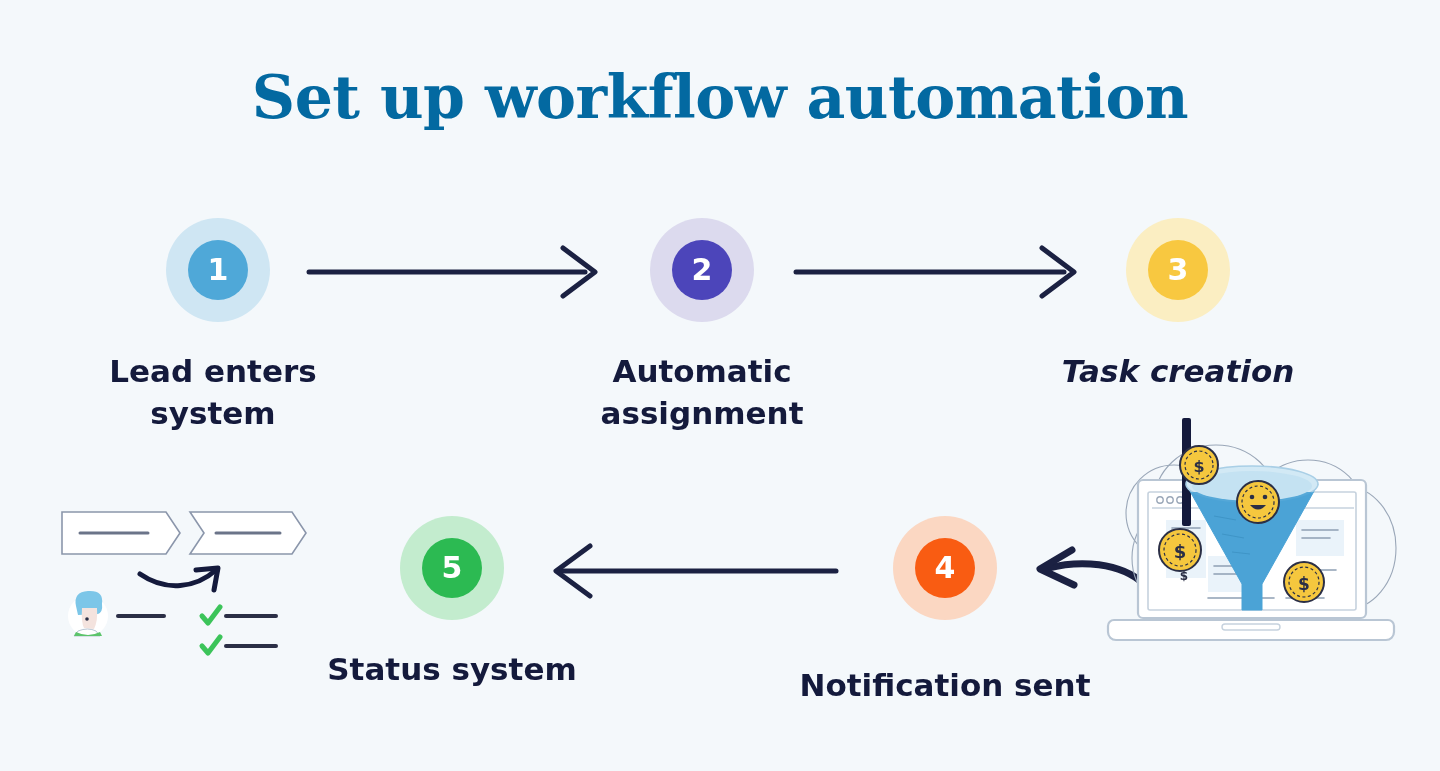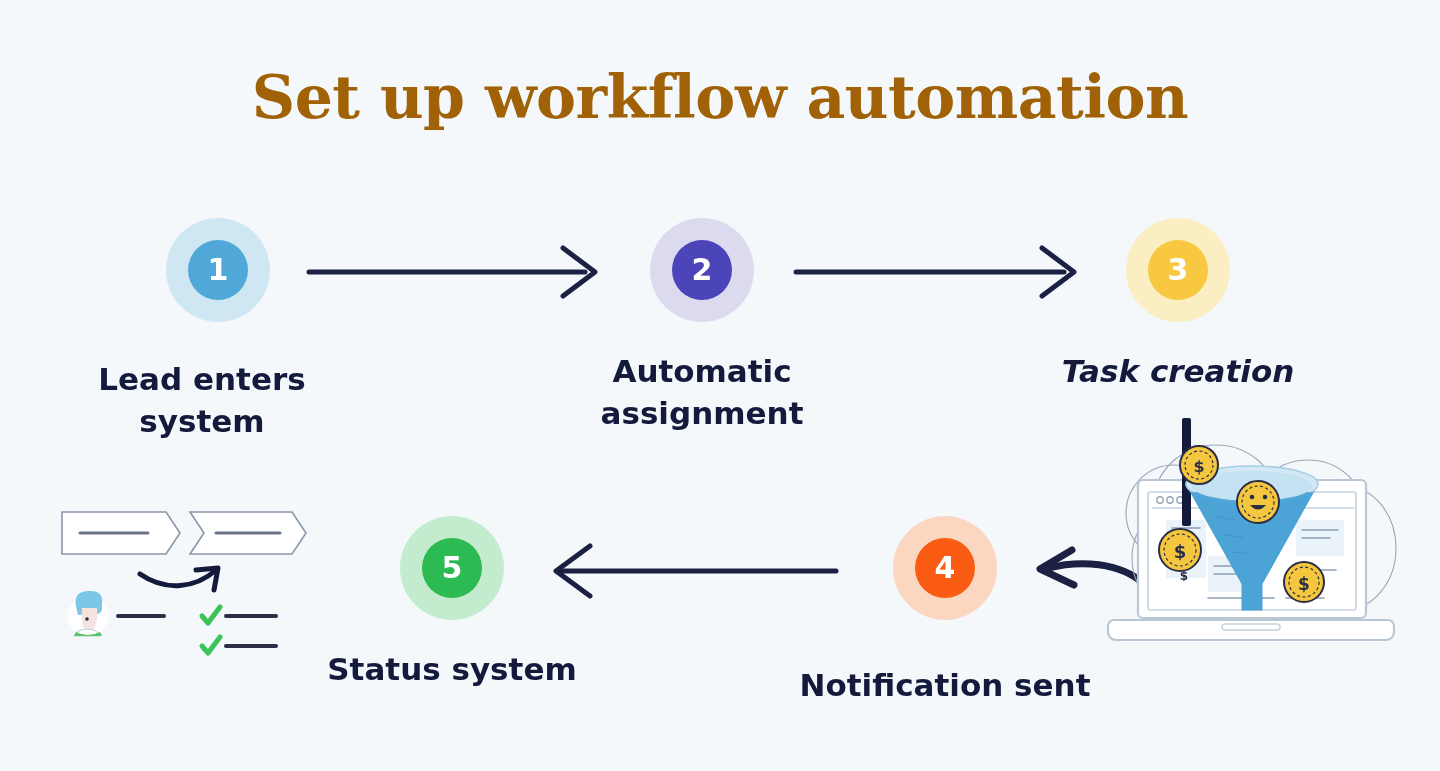--- a/index.html
+++ b/index.html
@@ -22,21 +22,21 @@
   .page-title {
     position: absolute;
     left: 0;
     top: 62px;
     width: 1440px;
     text-align: center;
     font-family: "DejaVu Serif", "Liberation Serif", serif;
     font-weight: 700;
     font-size: 60px;
     letter-spacing: -0.5px;
-    color: #a16207;
+    color: #0369a1;
     white-space: nowrap;
   }
   
   .step {
     position: absolute;
   }
   .halo {
     position: absolute;
     left: 0;
     top: 0;
@@ -104,21 +104,21 @@
 
   <svg class="arrow-svg" style="left:1028px; top:544px;" width="120" height="54">
     <path d="M116 40 C 92 18, 52 16, 20 24" fill="none" stroke="#1b2142" stroke-width="7" stroke-linecap="round"></path>
     <polyline points="44,6 12,25 46,41" fill="none" stroke="#1b2142" stroke-width="7" stroke-linecap="round" stroke-linejoin="round"></polyline>
   </svg>
 
   <div class="step" style="left:166px; top:218px;">
     <div class="halo" style="background: rgb(207, 230, 243);"></div>
     <div class="bubble" style="background: rgb(79, 168, 216);">1</div>
   </div>
-  <div class="step-label" style="left:52px; top:350px; width:300px;margin-top:8px;">Lead enters
+  <div class="step-label" style="left:63px; top:350px; width:300px;">Lead enters
 system</div>
 
   <div class="step" style="left:650px; top:218px;">
     <div class="halo" style="background: rgb(220, 218, 238);"></div>
     <div class="bubble" style="background: rgb(76, 69, 186);">2</div>
   </div>
   <div class="step-label" style="left:552px; top:350px; width:300px;">Automatic
 assignment</div>
 
   <div class="step" style="left:1126px; top:218px;">

